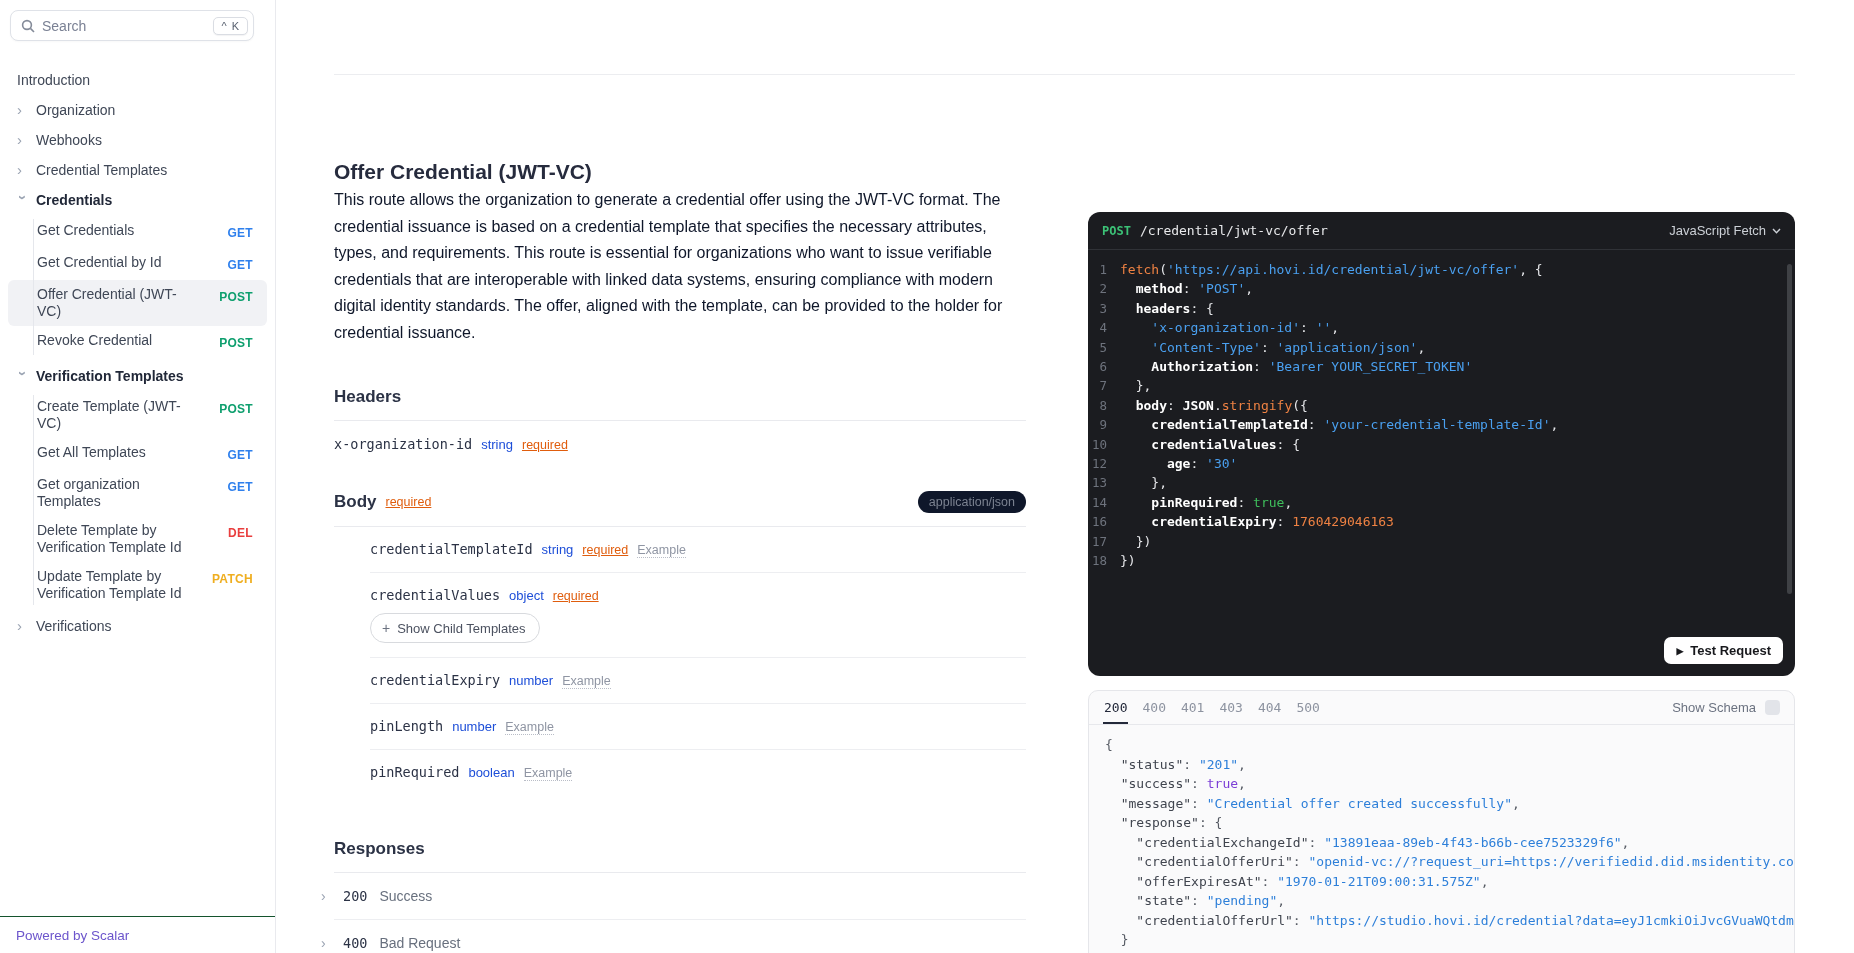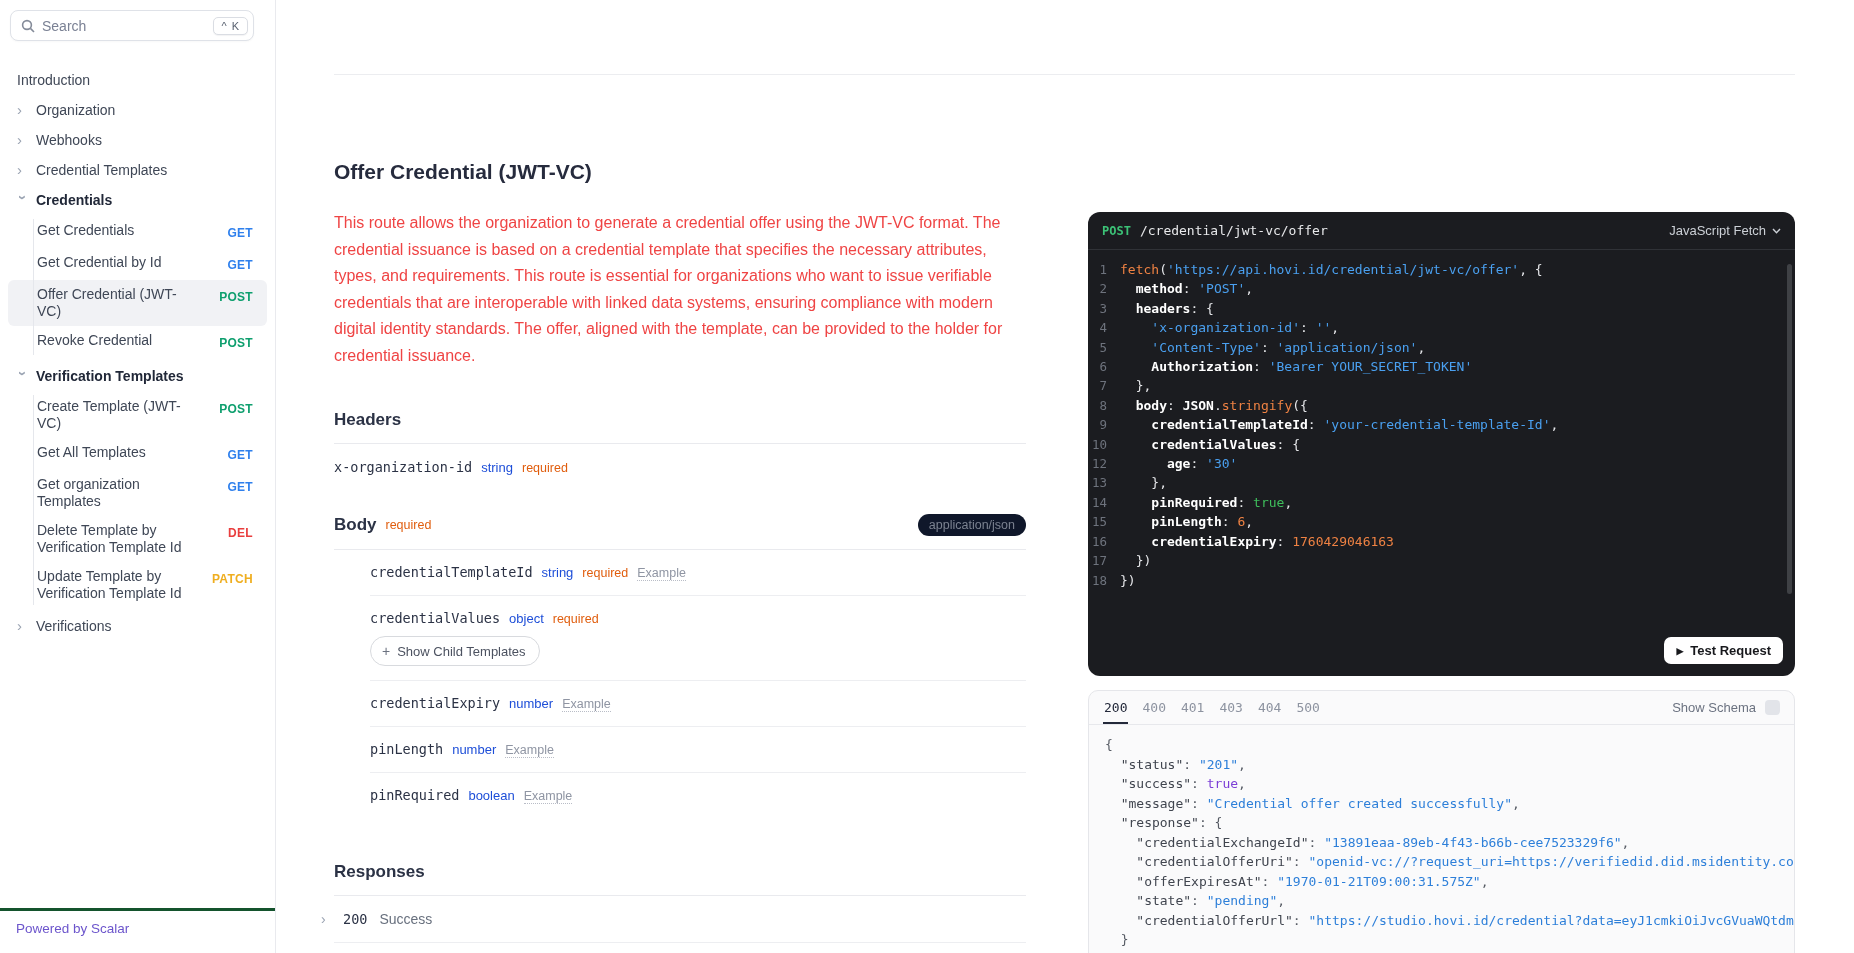--- a/index.html
+++ b/index.html
@@ -27,38 +27,38 @@
   .nav-children { position:relative; margin:1px 0 3px 25px; }
   .nav-children::before { content:""; position:absolute; left:0; top:3px; bottom:3px;
                           width:1px; background:#e5e7ec; z-index:2; }
   .nav-child { display:flex; align-items:flex-start; padding:6px 2px 6px 4px;
                color:#3f4756; cursor:pointer; line-height:17px; }
   .nav-child .lbl { max-width:150px; }
   .nav-child.active { background:#f1f2f5; border-radius:6px; margin-left:-25px;
                       padding-left:29px; margin-right:-12px; padding-right:14px; }
   .badge { margin-left:auto; font-size:12px; font-weight:bold; letter-spacing:.3px;
            padding-top:3px; }
-  .side-footer { position:absolute; left:0; bottom:8px; width:275px; height:37px;
-                 border-top:3px solid #14532d; display:flex; align-items:center;
+  .side-footer { position:absolute; left:0; bottom:0; width:275px; height:37px;
+                 border-top:1px solid #14532d; display:flex; align-items:center;
                  padding-left:16px; background:#fff; }
   .side-footer a { font-size:13.5px; color:#6c55cc; text-decoration:none; cursor:pointer; }
 
   
   .main { position:absolute; left:276px; top:0; right:0; height:953px; background:#fff; }
   .top-rule { position:absolute; top:74px; left:58px; right:59px; height:1px; background:#ecedf0; }
   .content-col { position:absolute; left:58px; top:0; width:692px; }
   h1.title { margin-top:160px; font-size:21px; font-weight:bold; color:#262b3d; }
-  p.desc { margin-top:26px; font-size:16px; line-height:26.5px; color:#ef4444; }
+  p.desc { margin-top:3px; font-size:16px; line-height:26.5px; color:#0f172a; }
   h2.sec { font-size:17px; font-weight:bold; color:#2b3245; }
   .hr { height:1px; background:#e9eaee; margin-top:13px; }
   .h-params .prow0 { display:flex; align-items:baseline; gap:9px; padding-top:15px; }
   .pname { font-family:"DejaVu Sans Mono","Liberation Mono",monospace; font-size:13.5px;
            font-weight:normal; color:#2b3245; }
   .ptype { font-size:13px; color:#1d4ed8; }
-  .preq  { font-size:12.5px; color:#e05d0d; }
+  .preq  { font-size:12.5px; color:#e05d0d;text-decoration:underline; }
   .pex   { font-size:12.5px; color:#8f95a3; border-bottom:1px dotted #b9bdc7; cursor:pointer; }
   .bodyhead { display:flex; align-items:center; gap:9px; margin-top:39px; }
   .ctype-pill { margin-left:auto; background:#0f172a; border-radius:30px; padding:4px 11px;
                 font-size:12.5px; color:#7b8290; }
   #body-params { margin-left:36px; }
   .prow { padding:14px 0; border-bottom:1px solid #edeef1; }
   .prow:last-child { border-bottom:none; }
   .prow .line1 { display:flex; align-items:baseline; gap:9px; }
   .child-btn { display:inline-flex; align-items:center; gap:7px; margin-top:10px;
                border:1px solid #d8dade; border-radius:30px; background:#fff;
@@ -346,24 +346,20 @@
           </div>
           <div class="cl">
             <span class="ln">13</span>
             <span class="ct"><span>    },</span></span>
           </div>
           <div class="cl">
             <span class="ln">14</span>
             <span class="ct"><span>    </span><span class="k">pinRequired</span><span>: </span><span class="g">true</span><span>,</span></span>
           </div>
           <div class="cl">
-            <span class="ln">15</span>
-            <span class="ct"><span>    </span><span class="k">pinLength</span><span>: </span><span class="o">6</span><span>,</span></span>
-          </div>
-          <div class="cl">
             <span class="ln">16</span>
             <span class="ct"><span>    </span><span class="k">credentialExpiry</span><span>: </span><span class="o">1760429046163</span></span>
           </div>
           <div class="cl">
             <span class="ln">17</span>
             <span class="ct"><span>  })</span></span>
           </div>
           <div class="cl">
             <span class="ln">18</span>
             <span class="ct"><span>})</span></span>

